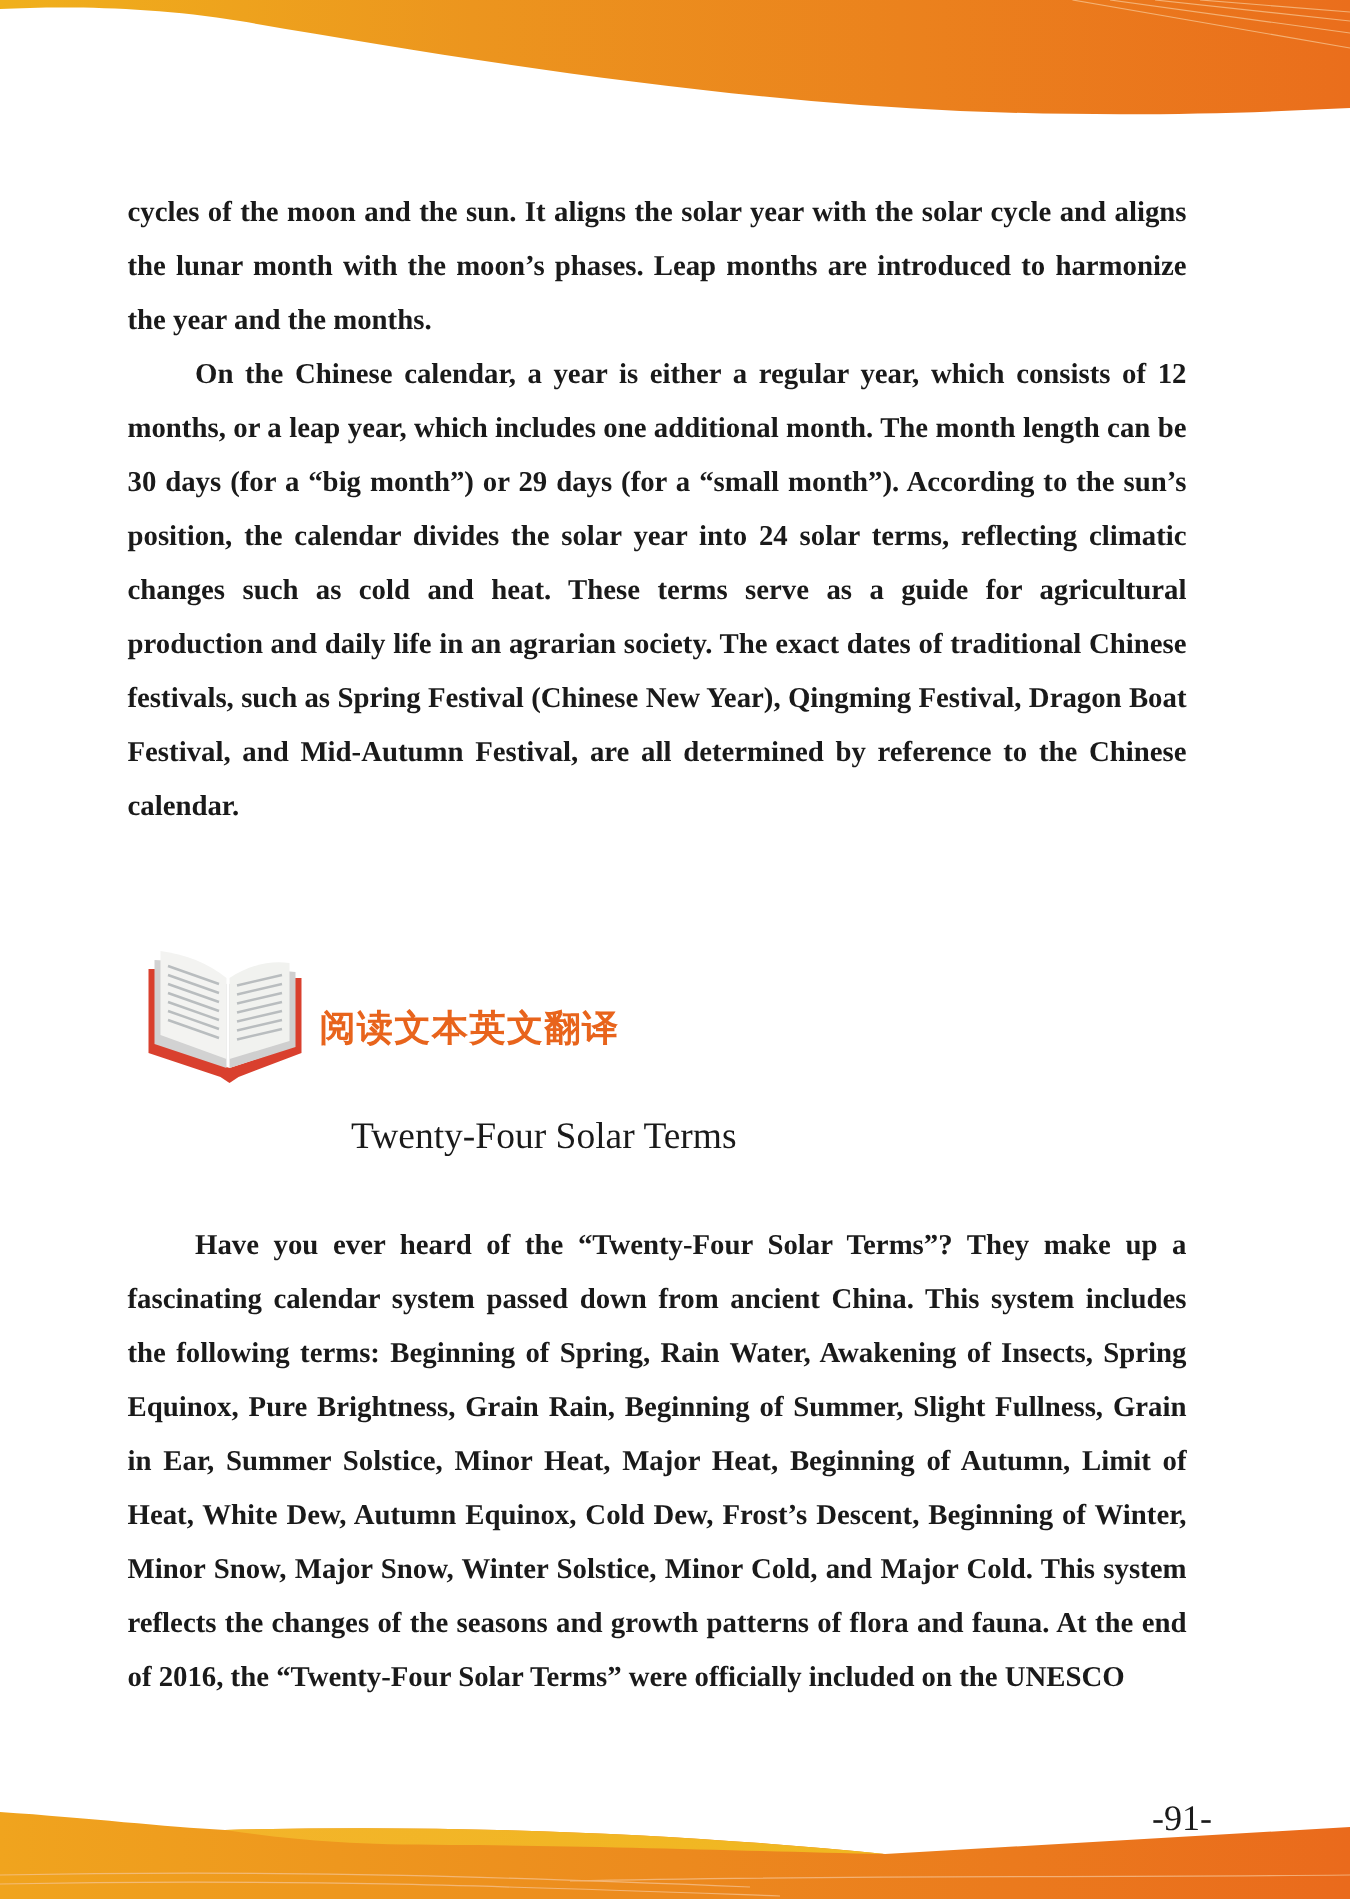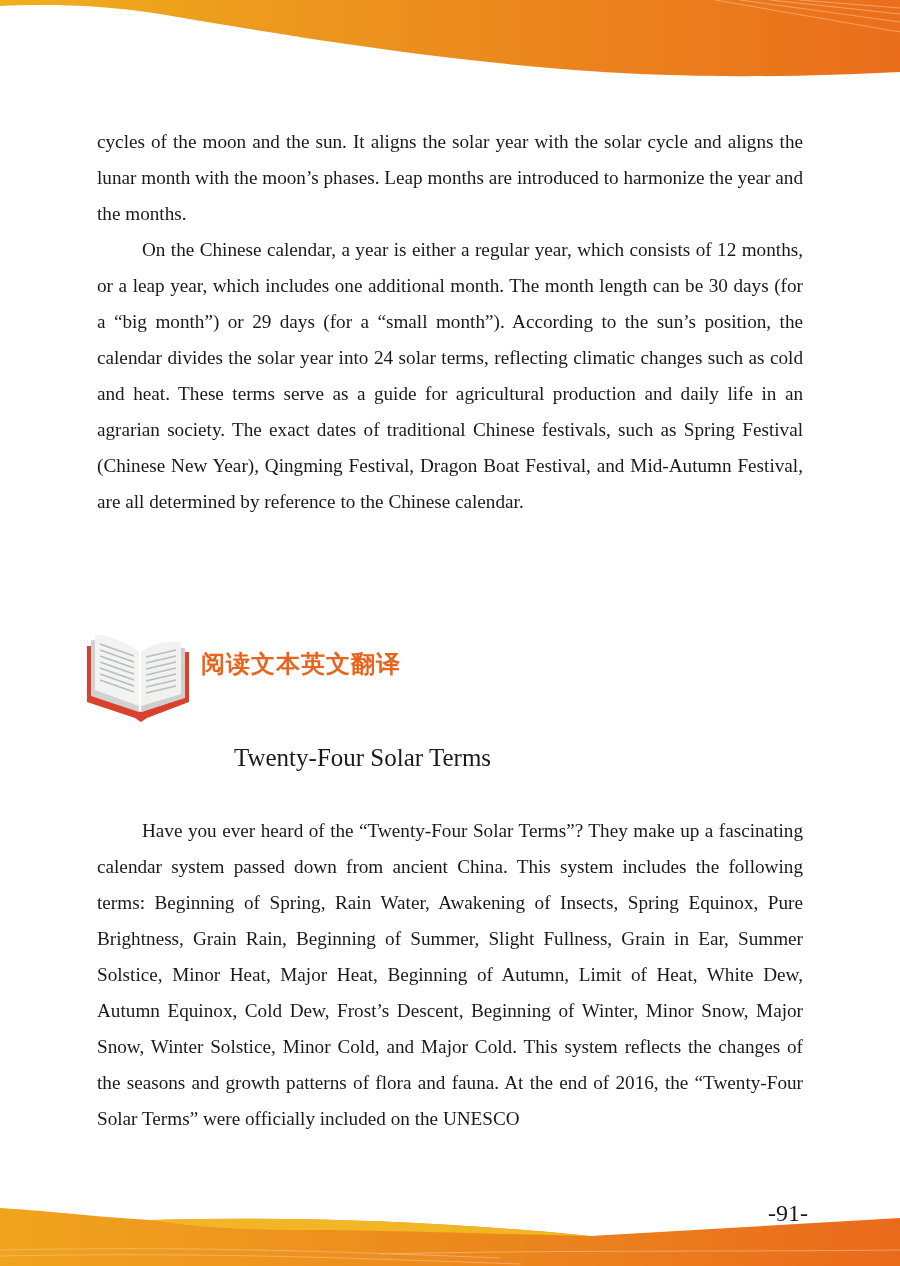--- a/index.html
+++ b/index.html
@@ -9,29 +9,29 @@
     font-family: "Liberation Serif", "DejaVu Serif", serif;
     color: #1a1a1a;
   }
   .header-wave { position: absolute; left: 0; top: 0; width: 900px; height: 80px; }
   .footer-wave { position: absolute; left: 0; top: 1180px; width: 900px; height: 86px; }
   .page-number {
     position: absolute; left: 768px; top: 1200px;
     font-size: 24px; color: #1a1a1a;
   }
   .text-block {
-    position: absolute; left: 97px; width: 706px;
+    position: absolute; left: 85px; width: 706px;
     font-size: 19.2px; line-height: 36px;
-    text-align: justify; text-align-last: auto;
+    text-align: justify; text-align-last: auto; font-weight: bold;
   }
   .text-block p { margin: 0; }
   .indent { text-indent: 45px; }
   .section-heading {
-    position: absolute; left: 85px; top: 626px; height: 96px; width: 500px;
-    display: flex; 
+    position: absolute; left: 97px; top: 626px; height: 96px; width: 500px;
+    display: flex; align-items: center;
   }
   .book-icon { width: 106px; height: 96px; }
   .heading-zh {
     margin-left: 10px; margin-top: 22px;
     font-family: "DejaVu Sans", sans-serif; font-weight: bold;
     font-size: 24px; color: #e8641c; letter-spacing: 1px;
   }
   .article-title {
     position: absolute; left: 0; width: 725px; top: 744px;
     text-align: center; font-size: 25px; color: #1a1a1a;

